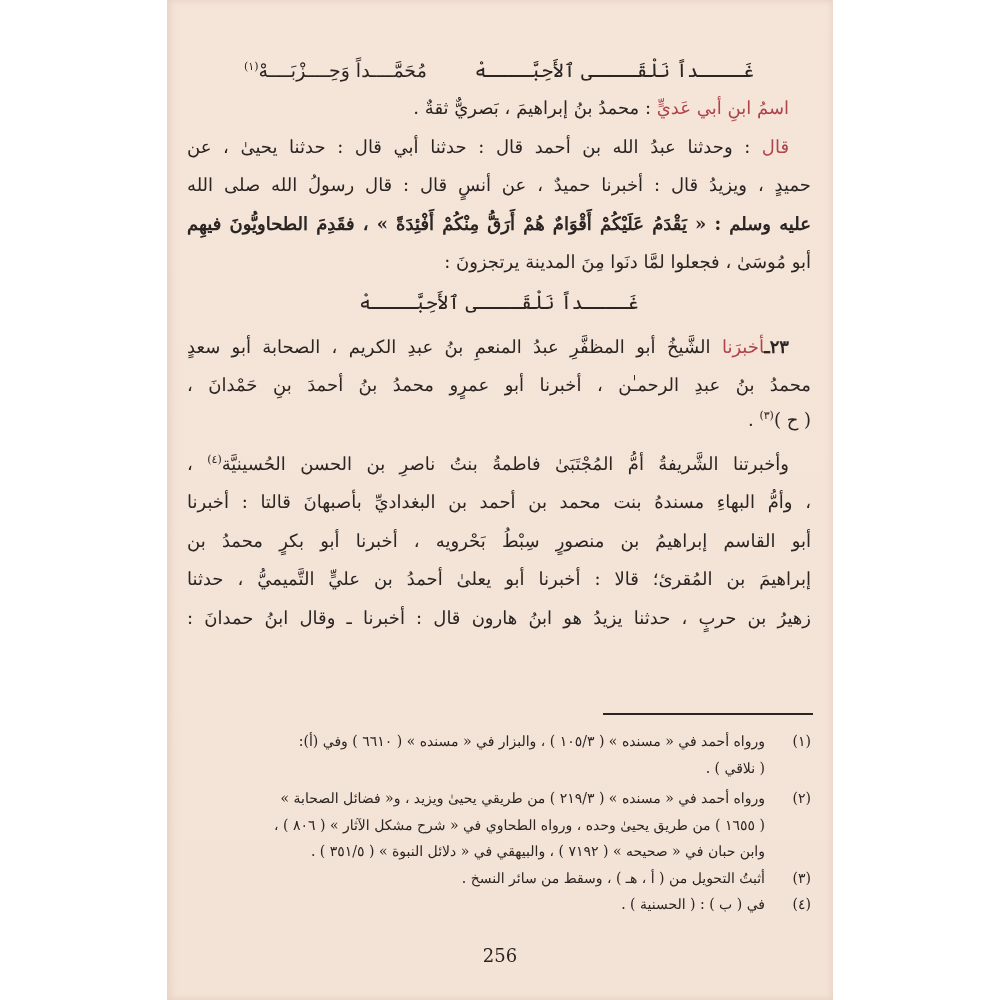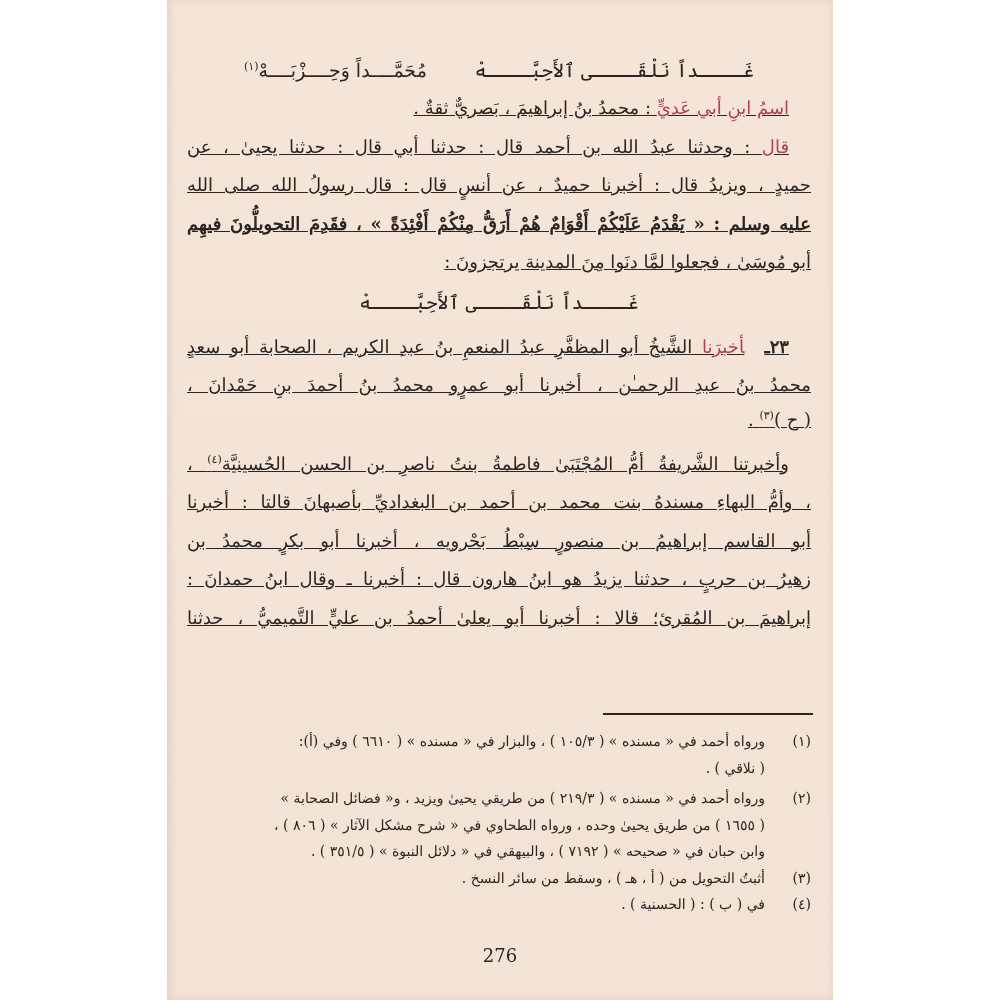--- a/index.html
+++ b/index.html
@@ -47,21 +47,20 @@
       line-height: 38.5px;
       text-align: justify;
       text-align-last: right;
       margin: 0;
     }
     .para .line {
       display: block;
       text-align: justify;
       text-align-last: justify;
       white-space: nowrap;
-      text-decoration: underline;
     }
     .para .line.last {
       text-align-last: right;
     }
     .red { color: #b0424a; }
     .indent { padding-right: 22px; }
     .rule {
       position: absolute;
       right: 20px;
       top: 713px;
@@ -109,40 +108,40 @@
 
     <p class="para">
       <span class="line last indent" style="margin-top:-1px;">
         <span class="red">اسمُ ابنِ أبي عَديٍّ</span><span> : محمدُ بنُ إبراهيمَ ، بَصريٌّ ثقةٌ .</span>
       </span>
     </p>
 
     <p class="para">
       <span class="line indent"><span class="red">قال</span><span> : وحدثنا عبدُ الله بن أحمد قال : حدثنا أبي قال : حدثنا يحيىٰ ، عن</span></span>
       <span class="line">حميدٍ ، ويزيدُ قال : أخبرنا حميدٌ ، عن أنسٍ قال : قال رسولُ الله صلى الله</span>
-      <span class="line" style="font-weight:bold;">عليه وسلم : « يَقْدَمُ عَلَيْكُمْ أَقْوَامٌ هُمْ أَرَقُّ مِنْكُمْ أَفْئِدَةً » ، فقَدِمَ التحويلُّونَ فيهِم</span>
+      <span class="line" style="font-weight:bold;">عليه وسلم : « يَقْدَمُ عَلَيْكُمْ أَقْوَامٌ هُمْ أَرَقُّ مِنْكُمْ أَفْئِدَةً » ، فقَدِمَ الطحاويُّونَ فيهِم</span>
       <span class="line last">أبو مُوسَىٰ ، فجعلوا لمَّا دنَوا مِنَ المدينة يرتجزونَ :</span>
     </p>
 
     <div class="verse">
       <span>غَــــداً نَلْقَــــى ٱلأَحِبَّــــهْ</span>
     </div>
 
     <p class="para" style="margin-top:6px;">
-      <span class="line indent"><span style="font-weight:bold;margin-left:20px;">٢٣ـ</span><span class="red">أخبرَنا</span><span> الشَّيخُ أبو المظفَّرِ عبدُ المنعمِ بنُ عبدِ الكريم ، الصحابة أبو سعدٍ</span></span>
+      <span class="line indent"><span style="font-weight:bold;">٢٣ـ</span><span class="red">أخبرَنا</span><span> الشَّيخُ أبو المظفَّرِ عبدُ المنعمِ بنُ عبدِ الكريم ، الصحابة أبو سعدٍ</span></span>
       <span class="line">محمدُ بنُ عبدِ الرحمـٰن ، أخبرنا أبو عمرٍو محمدُ بنُ أحمدَ بنِ حَمْدانَ ،</span>
       <span class="line last" style="line-height:30px;"><span>( ح )</span><sup class="fn-ref">(٣)</sup> <span>.</span></span>
     </p>
 
     <p class="para" style="margin-top:10px;">
       <span class="line indent"><span>وأخبرتنا الشَّريفةُ أمُّ المُجْتَبَىٰ فاطمةُ بنتُ ناصرِ بن الحسن الحُسينيَّة</span><sup class="fn-ref">(٤)</sup><span> ،</span></span>
       <span class="line">، وأمُّ البهاءِ مسندهُ بنت محمد بن أحمد بن البغداديِّ بأصبهانَ قالتا : أخبرنا</span>
       <span class="line">أبو القاسم إبراهيمُ بن منصورٍ سِبْطُ بَحْرويه ، أخبرنا أبو بكرٍ محمدُ بن</span>
+      <span class="line">إبراهيمَ بن المُقرئ؛ قالا : أخبرنا أبو يعلىٰ أحمدُ بن عليٍّ التَّميميُّ ، حدثنا</span>
       <span class="line">زهيرُ بن حربٍ ، حدثنا يزيدُ هو ابنُ هارون قال : أخبرنا ـ وقال ابنُ حمدانَ :</span>
-      <span class="line">إبراهيمَ بن المُقرئ؛ قالا : أخبرنا أبو يعلىٰ أحمدُ بن عليٍّ التَّميميُّ ، حدثنا</span>
     </p>
   </div>
 
   <div class="rule"></div>
 
   <div class="footnotes">
     <div class="fn">
       <span class="fn-num">(١)</span>
       <span class="fn-body">
         <span class="line">ورواه أحمد في « مسنده » ( ١٠٥/٣ ) ، والبزار في « مسنده » ( ٦٦١٠ ) وفي (أ):</span>
@@ -164,14 +163,14 @@
       </span>
     </div>
     <div class="fn">
       <span class="fn-num">(٤)</span>
       <span class="fn-body">
         <span class="line">في ( ب ) : ( الحسنية ) .</span>
       </span>
     </div>
   </div>
 
-  <div class="page-number">276</div>
+  <div class="page-number">256</div>
 </div>
 
 </body></html>

